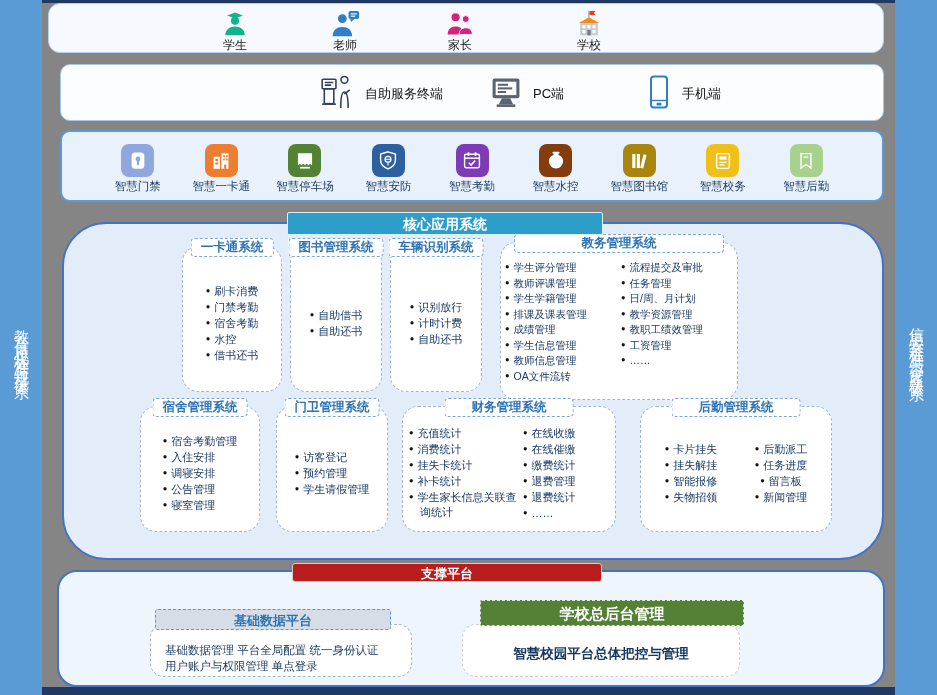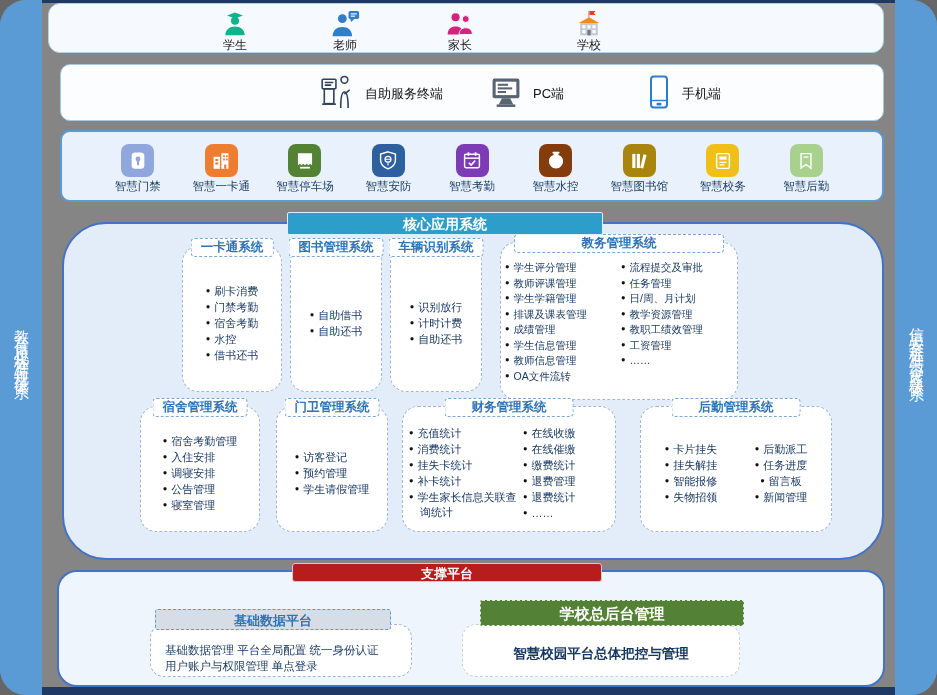--- a/index.html
+++ b/index.html
@@ -1,17 +1,17 @@
 <!DOCTYPE html>
 <html><head>
 <meta charset="utf-8">
 <style>
   html,body{margin:0;padding:0;background:#666;}
   *{box-sizing:border-box;font-family:"Liberation Sans","DejaVu Sans",sans-serif;}
-  .canvas{position:relative;width:937px;height:695px;background:#858585;overflow:hidden;margin:0 auto;border-radius:26px;}
+  .canvas{position:relative;width:937px;height:695px;background:#858585;overflow:hidden;margin:0 auto;}
   .side{position:absolute;top:0;bottom:0;width:42px;background:#5b9bd5;display:flex;align-items:center;justify-content:center;z-index:5;}
   .side.left{left:0;}
   .side.right{left:895px;}
   .side .vtext{writing-mode:vertical-rl;color:#fff;font-size:15px;letter-spacing:5px;font-weight:500;}
   .strip{position:absolute;left:42px;right:42px;background:#1f3864;z-index:1;}
   .strip.top{top:0;height:3px;}
   .strip.bottom{bottom:0;height:8px;}
 
   .panel{position:absolute;}
   .users-box{left:48px;top:3px;width:836px;height:50px;background:#f6fafe;border:1px solid #b5d0ea;border-radius:12px;}

